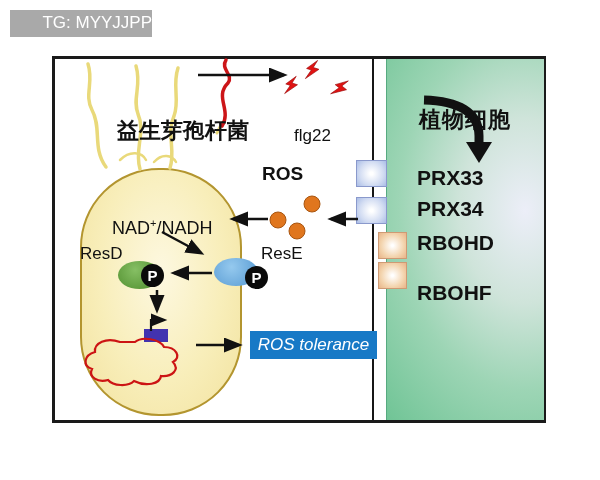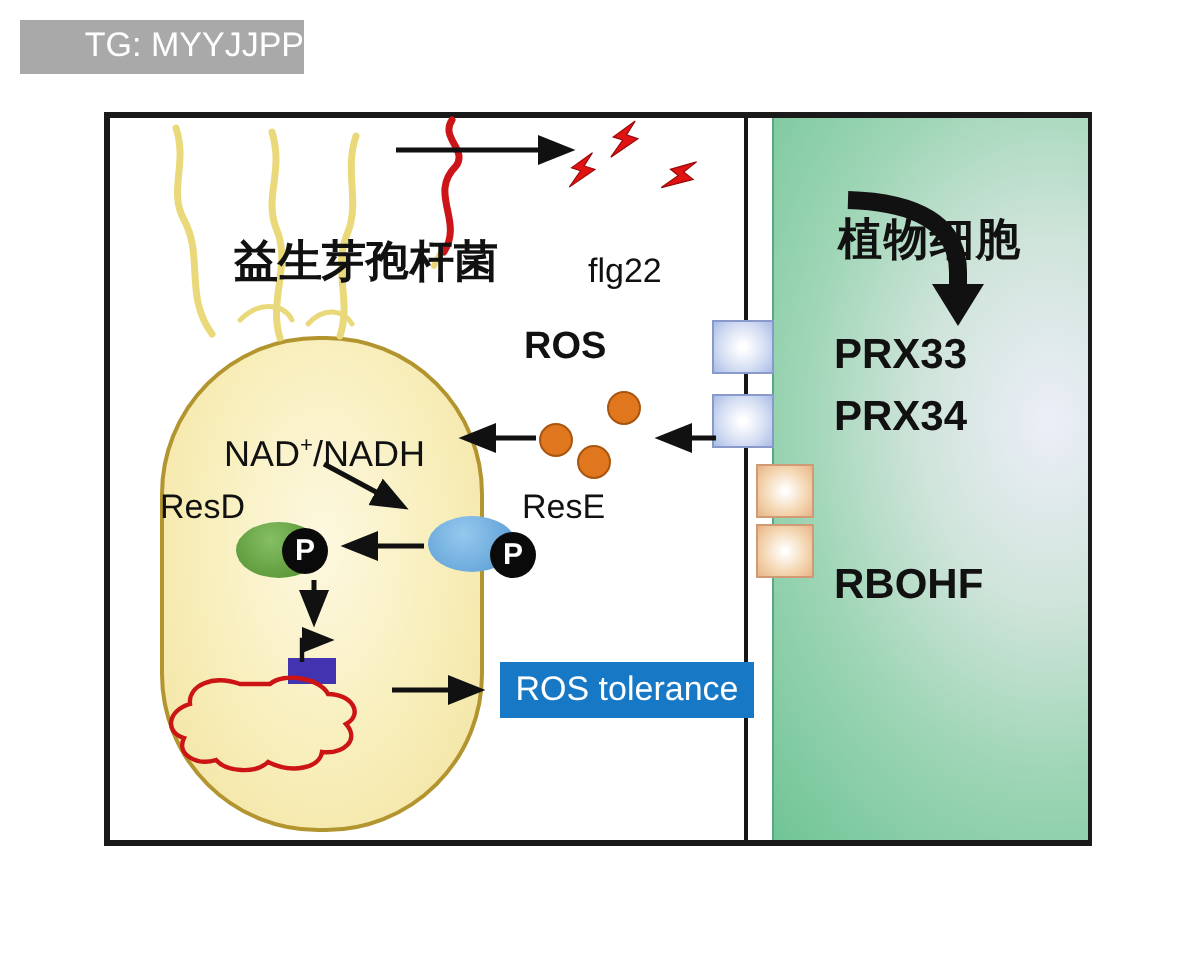--- a/index.html
+++ b/index.html
@@ -31,21 +31,21 @@
      background:radial-gradient(circle at 50% 50%, #ffffff 5%, #f3d4ae 62%, #e8b488 100%);}
   
   #resd-ellipse{left:118px;top:261px;width:43px;height:28px;border-radius:50%;
      background:radial-gradient(circle at 40% 32%, #86bf64 0%, #569434 75%, #47802a 100%);}
   #rese-ellipse{left:214px;top:258px;width:44px;height:28px;border-radius:50%;
      background:radial-gradient(circle at 40% 32%, #95c9ee 0%, #5fa0d6 80%, #4f90c8 100%);}
   .p-badge{width:23px;height:23px;border-radius:50%;background:#0a0a0a;color:#fff;
      display:flex;align-items:center;justify-content:center;font-size:15px;font-weight:bold;}
   #gene-box{left:144px;top:329px;width:24px;height:13px;background:#4233b0;}
   #ros-tolerance-box{left:250px;top:331px;width:127px;height:28px;background:#1779c6;color:#fff;
-     display:flex;align-items:center;justify-content:center;font-size:17px;}
+     display:flex;align-items:center;justify-content:center;font-size:17px;font-style:italic;}
   
   .lbl{white-space:nowrap;line-height:1.1;}
   #plant-cell-title{left:419px;top:60px;font-size:22px;font-weight:bold;letter-spacing:1px;margin-top:48px;}
   #bacterium-title{left:117px;top:119px;font-size:22px;font-weight:bold;}
   #flg22-label{left:294px;top:95px;font-size:17px;margin-top:32px;}
   #ros-label{left:262px;top:164px;font-size:19px;font-weight:600;}
   #nad-label{left:112px;top:217px;font-size:18px;}
   #nad-label sup{font-size:11px;}
   #resd-label{left:80px;top:245px;font-size:17px;}
   #rese-label{left:261px;top:245px;font-size:17px;}
@@ -140,20 +140,21 @@
 
   <div class="abs lbl" id="plant-cell-title">植物细胞</div>
   <div class="abs lbl" id="bacterium-title">益生芽孢杆菌</div>
   <div class="abs lbl" id="flg22-label">flg22</div>
   <div class="abs lbl" id="ros-label">ROS</div>
   <div class="abs lbl" id="nad-label"><span>NAD</span><sup>+</sup><span>/NADH</span></div>
   <div class="abs lbl" id="resd-label">ResD</div>
   <div class="abs lbl" id="rese-label">ResE</div>
   <div class="abs lbl prot-lbl" style="top:166px;">PRX33</div>
   <div class="abs lbl prot-lbl" style="top:197px;">PRX34</div>
+  <div class="abs lbl prot-lbl" style="top:231px;">RBOHD</div>
   <div class="abs lbl prot-lbl" style="top:262px;margin-top:19px;">RBOHF</div>
 
   <div class="abs" id="ros-tolerance-box">
     <span>ROS tolerance</span>
   </div>
 
 
 </div>
 
 </body></html>

